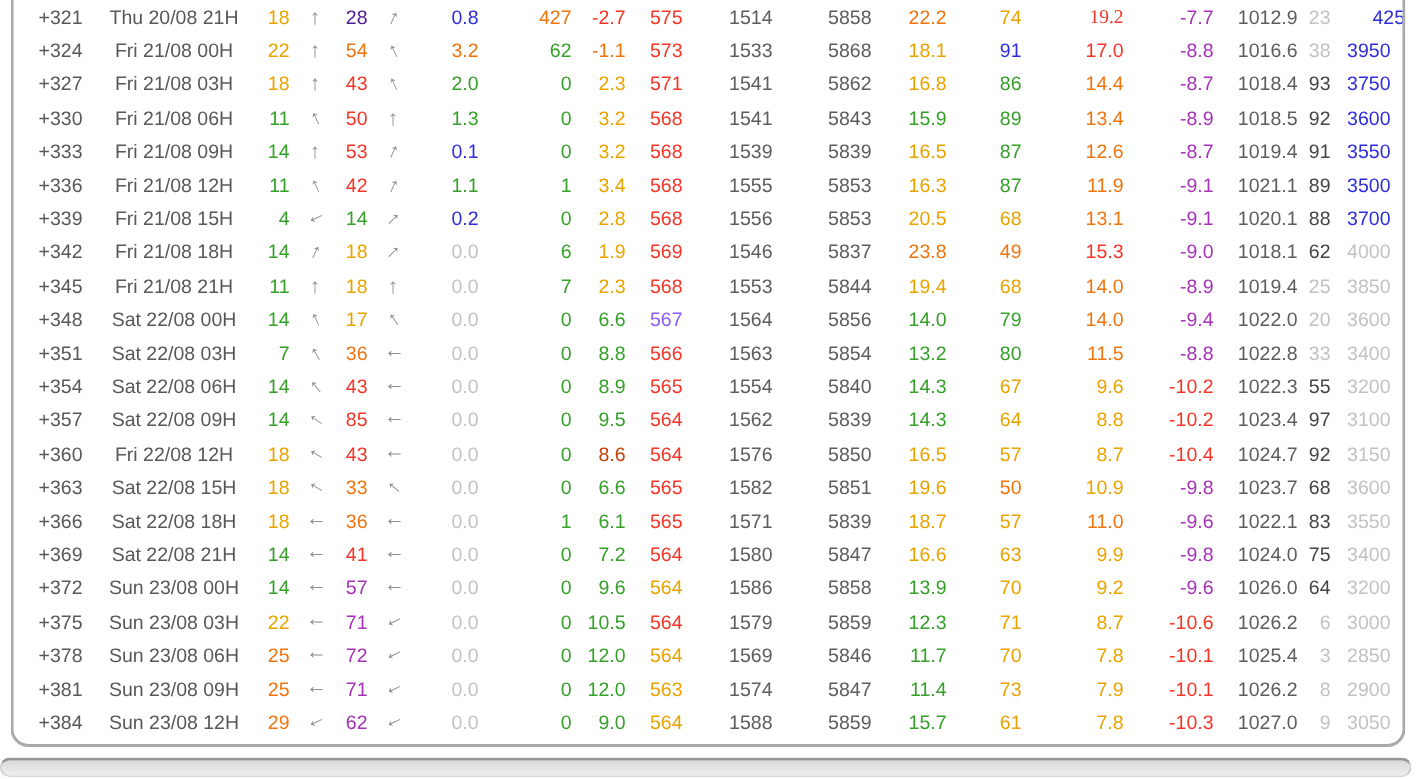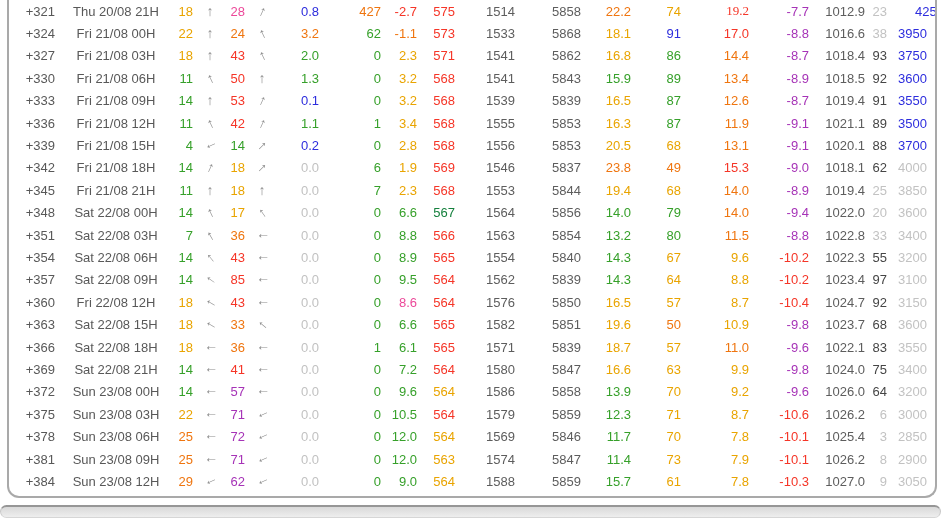--- a/index.html
+++ b/index.html
@@ -45,42 +45,42 @@
 </head>
 <body>
 
 <div class="panel">
   <div class="tbody">
       <div class="row">
     <div class="c r hour">+321</div>
     <div class="c ctr date">Thu 20/08 21H</div>
     <div class="c r" style="color: rgb(233, 164, 0);">18</div>
     <div class="c ctr"><span class="arrow" style="transform: rotate(0deg);">↑</span></div>
-    <div class="c r" style="color: #ec4899;">28</div>
+    <div class="c r" style="color: #4c1d95;">28</div>
     <div class="c ctr"><span class="arrow" style="transform: rotate(25deg);">↑</span></div>
     <div class="c r" style="color: rgb(45, 45, 221);">0.8</div>
     <div class="c r" style="color: rgb(239, 117, 15);">427</div>
     <div class="c r" style="color: rgb(245, 53, 39);">-2.7</div>
     <div class="c r" style="color: rgb(245, 53, 39);">575</div>
     <div class="c r plain">1514</div>
     <div class="c r plain">5858</div>
     <div class="c r" style="color: rgb(239, 117, 15);">22.2</div>
     <div class="c r" style="color: rgb(233, 164, 0);">74</div>
     <div class="c r" style="color: rgb(245, 53, 39); font-family: Liberation Serif, serif;">19.2</div>
     <div class="c r" style="color: rgb(166, 51, 183);">-7.7</div>
     <div class="c r plain">1012.9</div>
     <div class="c r" style="color: rgb(194, 194, 194);">23</div>
     <div class="c r iso" style="color: rgb(45, 45, 221); margin-left: 24px;">4250</div>
   </div>
       <div class="row">
     <div class="c r hour">+324</div>
     <div class="c ctr date">Fri 21/08 00H</div>
     <div class="c r" style="color: rgb(233, 164, 0);">22</div>
     <div class="c ctr"><span class="arrow" style="transform: rotate(0deg);">↑</span></div>
-    <div class="c r" style="color: rgb(239, 117, 15);">24</div>
+    <div class="c r" style="color: rgb(239, 117, 15);">54</div>
     <div class="c ctr"><span class="arrow" style="transform: rotate(-25deg);">↑</span></div>
     <div class="c r" style="color: rgb(239, 117, 15);">3.2</div>
     <div class="c r" style="color: rgb(54, 160, 42);">62</div>
     <div class="c r" style="color: rgb(239, 117, 15);">-1.1</div>
     <div class="c r" style="color: rgb(245, 53, 39);">573</div>
     <div class="c r plain">1533</div>
     <div class="c r plain">5868</div>
     <div class="c r" style="color: rgb(233, 164, 0);">18.1</div>
     <div class="c r" style="color: rgb(45, 45, 221);">91</div>
     <div class="c r" style="color: rgb(245, 53, 39);">17.0</div>
@@ -239,21 +239,21 @@
       <div class="row">
     <div class="c r hour">+348</div>
     <div class="c ctr date">Sat 22/08 00H</div>
     <div class="c r" style="color: rgb(54, 160, 42);">14</div>
     <div class="c ctr"><span class="arrow" style="transform: rotate(-25deg);">↑</span></div>
     <div class="c r" style="color: rgb(233, 164, 0);">17</div>
     <div class="c ctr"><span class="arrow" style="transform: rotate(-35deg);">↑</span></div>
     <div class="c r" style="color: rgb(194, 194, 194);">0.0</div>
     <div class="c r" style="color: rgb(54, 160, 42);">0</div>
     <div class="c r" style="color: rgb(54, 160, 42);">6.6</div>
-    <div class="c r" style="color: #15803d;">567</div>
+    <div class="c r" style="color: #8b5cf6;">567</div>
     <div class="c r plain">1564</div>
     <div class="c r plain">5856</div>
     <div class="c r" style="color: rgb(54, 160, 42);">14.0</div>
     <div class="c r" style="color: rgb(54, 160, 42);">79</div>
     <div class="c r" style="color: rgb(239, 117, 15);">14.0</div>
     <div class="c r" style="color: rgb(166, 51, 183);">-9.4</div>
     <div class="c r plain">1022.0</div>
     <div class="c r" style="color: rgb(194, 194, 194);">20</div>
     <div class="c r iso" style="color: rgb(194, 194, 194);">3600</div>
   </div>
@@ -322,21 +322,21 @@
   </div>
       <div class="row">
     <div class="c r hour">+360</div>
     <div class="c ctr date">Fri 22/08 12H</div>
     <div class="c r" style="color: rgb(233, 164, 0);">18</div>
     <div class="c ctr"><span class="arrow" style="transform: rotate(-60deg);">↑</span></div>
     <div class="c r" style="color: rgb(245, 53, 39);">43</div>
     <div class="c ctr"><span class="arrow" style="transform: rotate(-90deg);">↑</span></div>
     <div class="c r" style="color: rgb(194, 194, 194);">0.0</div>
     <div class="c r" style="color: rgb(54, 160, 42);">0</div>
-    <div class="c r" style="color: #ec4899;">8.6</div>
+    <div class="c r" style="color: #c2410c;">8.6</div>
     <div class="c r" style="color: rgb(245, 53, 39);">564</div>
     <div class="c r plain">1576</div>
     <div class="c r plain">5850</div>
     <div class="c r" style="color: rgb(233, 164, 0);">16.5</div>
     <div class="c r" style="color: rgb(233, 164, 0);">57</div>
     <div class="c r" style="color: rgb(233, 164, 0);">8.7</div>
     <div class="c r" style="color: rgb(245, 53, 39);">-10.4</div>
     <div class="c r plain">1024.7</div>
     <div class="c r" style="color: rgb(69, 69, 69);">92</div>
     <div class="c r iso" style="color: rgb(194, 194, 194);">3150</div>

